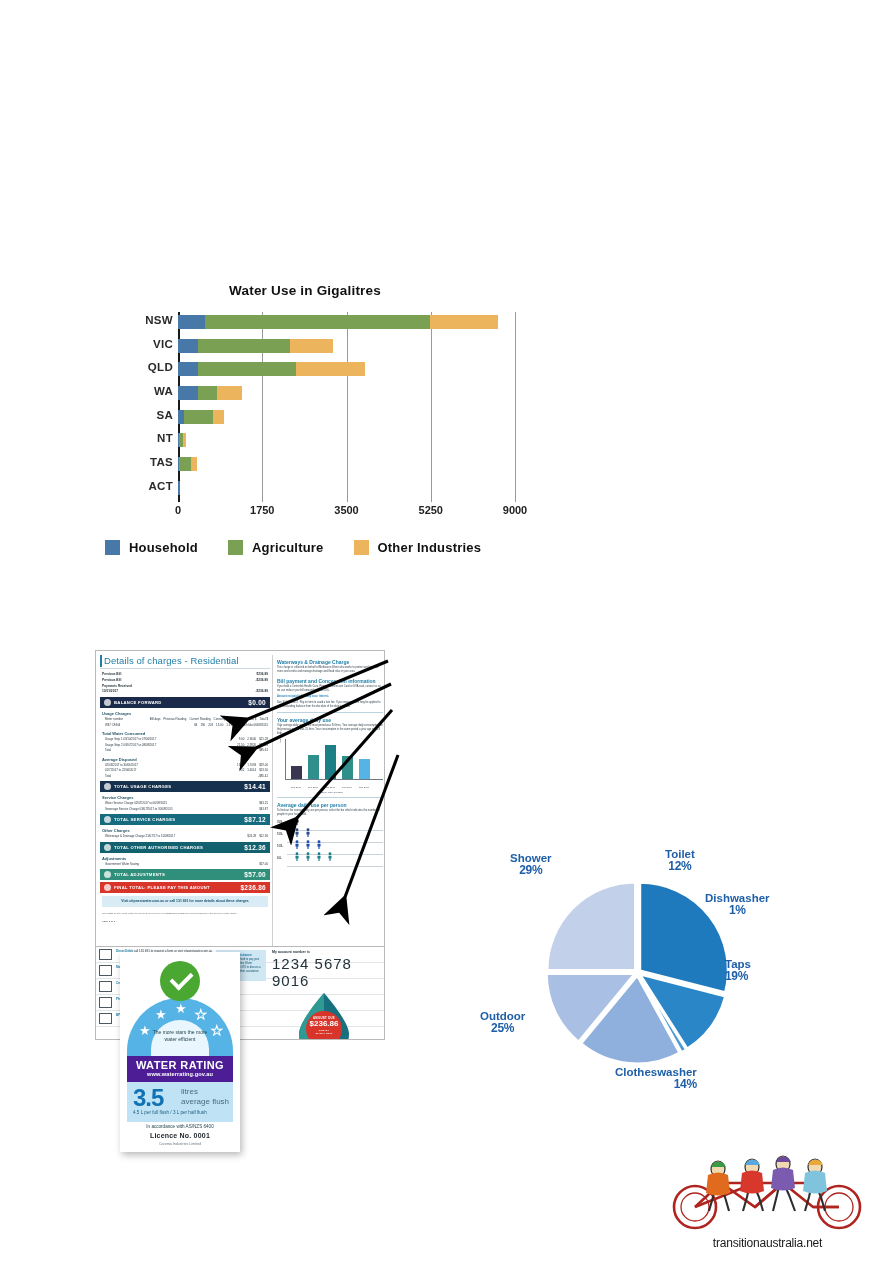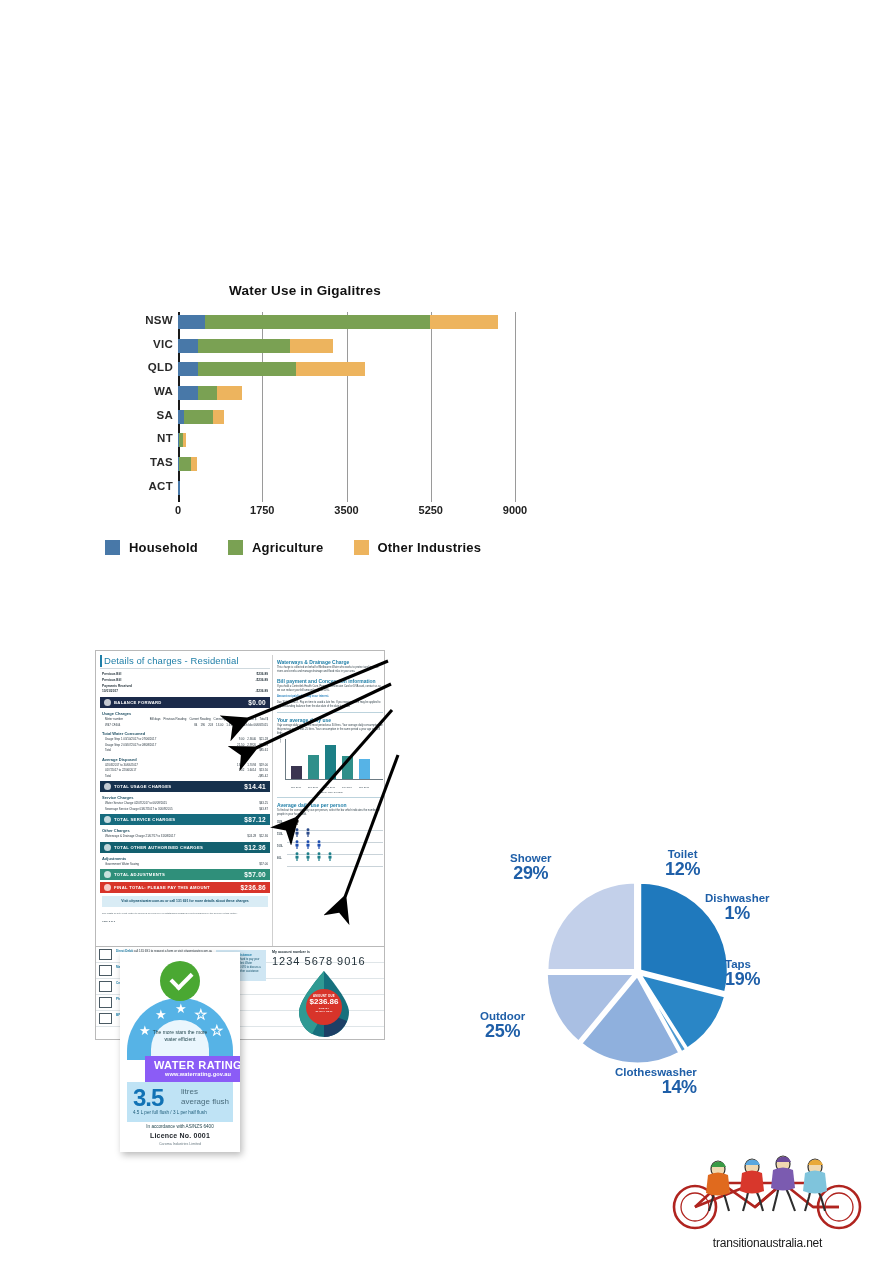--- a/index.html
+++ b/index.html
@@ -26,21 +26,21 @@
   .bc-leg{display:flex;align-items:center;margin-right:30px;}
   .bc-swatch{width:15px;height:15px;margin-right:9px;}
   .bc-leg-label{font-size:13px;font-weight:bold;color:#111;letter-spacing:.2px;}
 
   
   #pie-block{position:absolute;left:440px;top:845px;width:340px;height:300px;}
   #pie-wrap{position:absolute;left:95px;top:25px;width:205px;height:205px;}
   .pie-lab{position:absolute;color:#1f5fa8;font-weight:bold;line-height:1.05;
        text-align:center;white-space:nowrap;}
   .pie-lab .nm{font-size:11.5px;display:block;}
-  .pie-lab .pc{font-size:18px;display:block;letter-spacing:-.3px;}
+  .pie-lab .pc{font-size:12px;display:block;letter-spacing:-.3px;}
 
   
   #bill-block{position:absolute;left:95px;top:650px;width:290px;height:390px;}
   #bill-shadow{position:absolute;left:2px;top:2px;width:288px;height:388px;
        background:#cfcfcf;}
   #bill-paper{position:absolute;left:0;top:0;width:288px;height:388px;
        background:#fff;border:1px solid #b9b9b9;overflow:hidden;}
   #bill-left{position:absolute;left:4px;top:4px;width:170px;bottom:4px;}
   #bill-right{position:absolute;left:176px;top:4px;width:106px;bottom:4px;
        border-left:1px solid #cfcfcf;padding-left:4px;}
@@ -90,43 +90,43 @@
        border-top:1px solid #b9b9b9;background:#fff;}
   .pay-row{display:flex;align-items:flex-start;font-size:3px;color:#2a3740;
        padding:2px 3px;border-bottom:.5px solid #dfe5e8;}
   .pay-ico{width:11px;height:9px;border:.7px solid #4a5a63;margin-right:4px;flex:0 0 auto;}
   .pay-h{color:#1f7fa8;font-weight:bold;}
   #pay-assist{position:absolute;left:120px;top:3px;width:44px;background:#cfe6f3;
        padding:3px;font-size:2.7px;color:#12506b;line-height:1.5;}
   #pay-assist b{color:#1f7fa8;font-size:3.4px;}
   #acct-box{position:absolute;left:176px;top:3px;width:104px;}
   #acct-h{font-size:3.6px;font-weight:bold;color:#24323a;}
-  #acct-num{font-size:11px;color:#24323a;letter-spacing:1px;margin-top:1px;}
+  #acct-num{font-size:15px;color:#24323a;letter-spacing:1px;margin-top:1px;}
   #drop{position:relative;width:58px;height:68px;margin:2px auto 0;}
   #drop-core{position:absolute;left:11px;top:20px;width:36px;height:36px;border-radius:50%;
        background:#d8342a;color:#fff;text-align:center;}
   #drop-core .dd1{font-size:2.8px;font-weight:bold;margin-top:5px;letter-spacing:.3px;}
   #drop-core .dd2{font-size:8px;font-weight:bold;line-height:1.1;}
   #drop-core .dd3{font-size:2.5px;font-weight:bold;letter-spacing:.2px;}
   
   #wr-label{position:absolute;left:120px;top:952px;width:120px;height:200px;
        background:#fff;box-shadow:2px 3px 7px rgba(0,0,0,.28);overflow:hidden;}
   #wr-tick{position:absolute;left:40px;top:9px;width:40px;height:40px;border-radius:50%;
        background:#4aa832;z-index:4;}
   #wr-tick:after{content:"";position:absolute;left:11px;top:11px;width:17px;height:9px;
        border-left:4px solid #fff;border-bottom:4px solid #fff;transform:rotate(-45deg);}
   #wr-stars{position:absolute;left:7px;top:46px;width:106px;height:62px;
        background:#56b3e6;border-radius:53px 53px 0 0;}
   #wr-inner{position:absolute;left:24px;top:22px;width:58px;height:36px;
        background:#eaf6fd;border-radius:29px 29px 0 0;text-align:center;
        font-size:5px;color:#24474f;line-height:1.45;padding-top:9px;box-sizing:border-box;}
   .wrstar{position:absolute;font-size:13px;line-height:1;color:#fff;}
   .wrstar.hollow{color:#56b3e6;-webkit-text-stroke:1px #ffffff;}
-  #wr-bar{position:absolute;left:25px;top:104px;width:106px;height:26px;
-       background:#8b5cf6;color:#fff;text-align:center;}
+  #wr-bar{position:absolute;left:7px;top:104px;width:106px;height:26px;
+       background:#4c1d95;color:#fff;text-align:center;}
   #wr-bar .t1{font-size:11px;font-weight:bold;letter-spacing:.4px;padding-top:3px;}
   #wr-bar .t2{font-size:5.6px;font-weight:bold;letter-spacing:.1px;}
   #wr-flush{position:absolute;left:7px;top:130px;width:106px;height:40px;background:#bfe3f5;}
   #wr-flush .big{position:absolute;left:6px;top:2px;font-size:24px;font-weight:bold;
        color:#1072b5;letter-spacing:-1px;}
   #wr-flush .u1{position:absolute;left:54px;top:5px;font-size:8px;color:#4a6c7c;}
   #wr-flush .u2{position:absolute;left:54px;top:15px;font-size:8px;color:#4a6c7c;}
   #wr-flush .sub{position:absolute;left:6px;top:28px;font-size:4.6px;color:#1f5d7a;}
   #wr-std{position:absolute;left:7px;top:172px;width:106px;text-align:center;
        font-size:4.6px;color:#24474f;}

